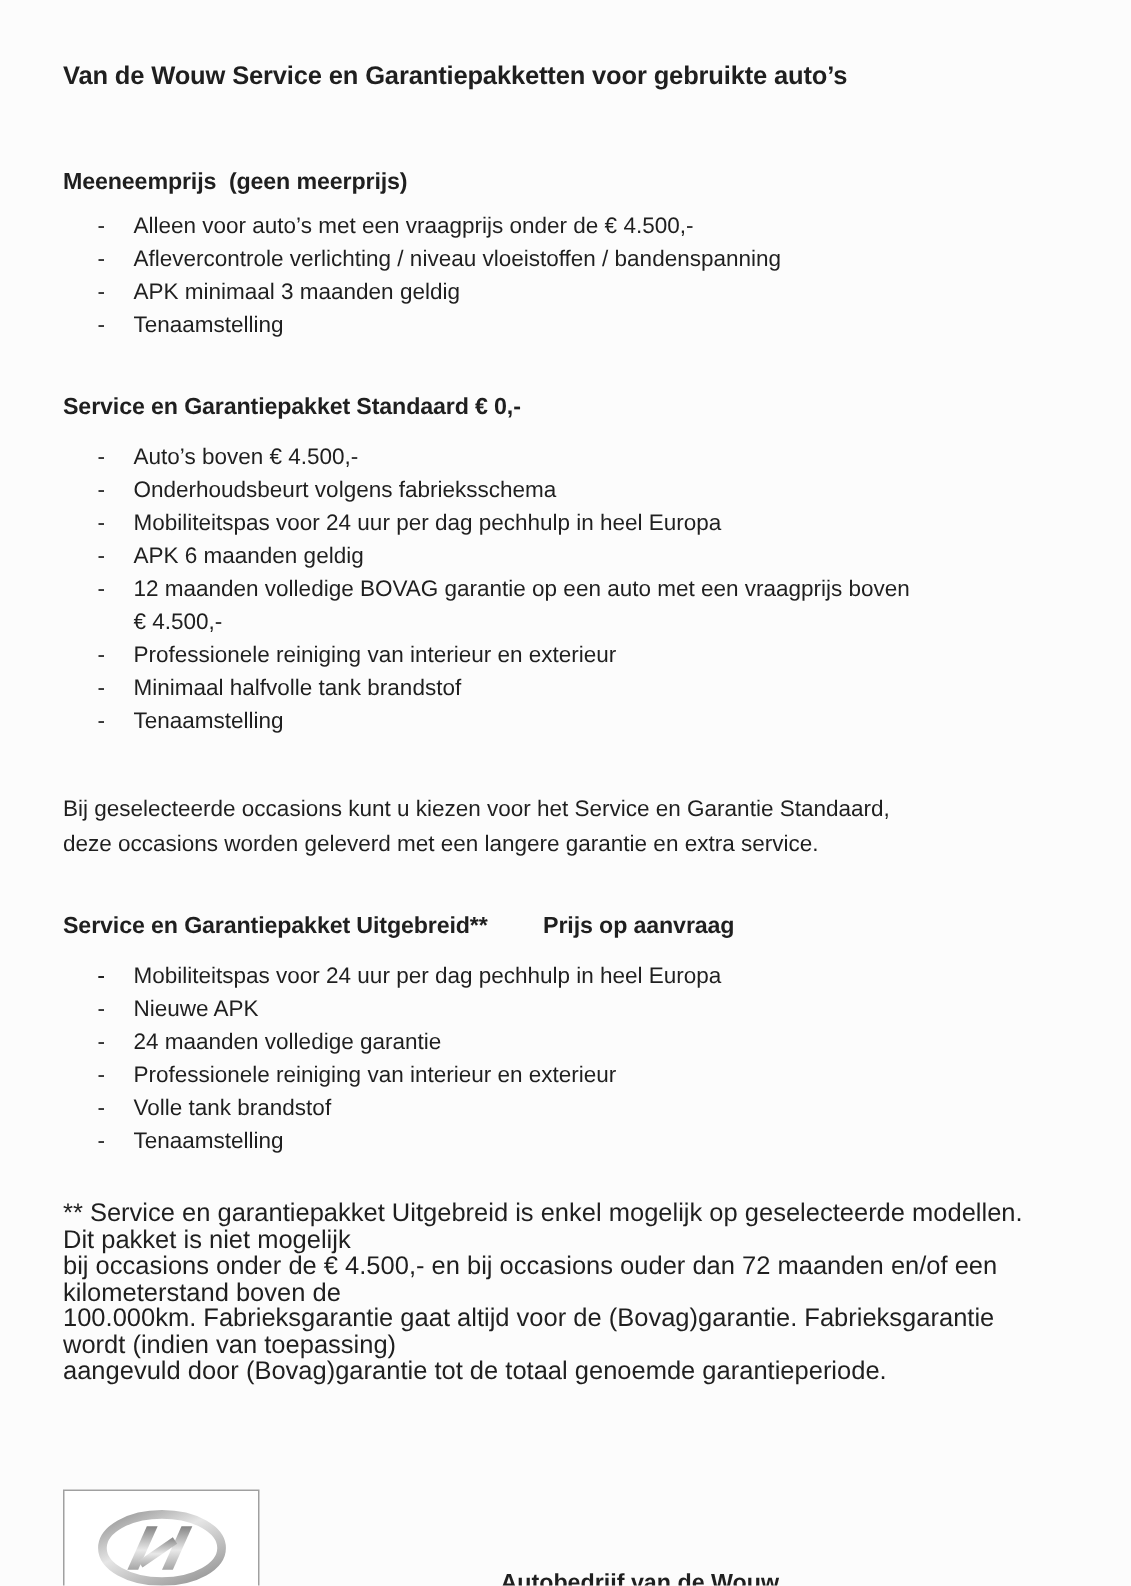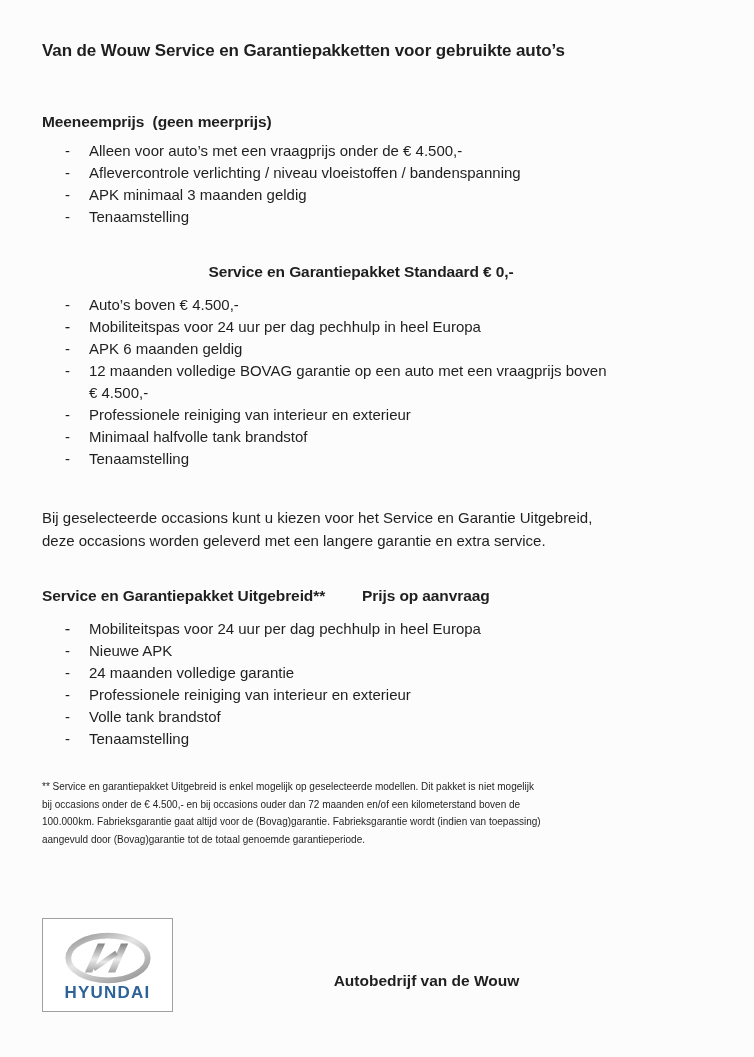--- a/index.html
+++ b/index.html
@@ -35,21 +35,21 @@
     font-weight: bold;
     line-height: 20px;
     margin: 0;
     white-space: pre-wrap;
     letter-spacing: -0.1px;
   }
   .heading-row { display: flex; margin-top: 34px; }
   .heading-row .price-note { margin-left: 37px; }
 
   .sec-1 .section-heading { margin-top: 51px; }
-  .sec-2 .section-heading { margin-top: 34px; text-align: center; }
+  .sec-2 .section-heading { margin-top: 34px; }
 
   .list { margin-top: 8px; }
   .sec-2 .list, .sec-3 .list { margin-top: 12px; }
   .li {
     position: relative;
     padding-left: 47px;
     font-size: 15px;
     line-height: 22px;
     white-space: pre-line;
   }
@@ -62,21 +62,21 @@
   .paragraph {
     margin-top: 36px;
     font-size: 15px;
     line-height: 23px;
     white-space: pre-line;
   }
 
   .footnote {
     margin-top: 28px;
     margin-right: -22px;
-    font-size: 10px;
+    font-size: 17px;
     line-height: 17.5px;
     white-space: pre-line;
     letter-spacing: 0px;
   }
 
   .footer {
     margin-top: 70px;
     display: flex;
     align-items: center;
     justify-content: space-between;
@@ -136,32 +136,32 @@
       <div class="li"><span class="dash">-</span><span>Aflevercontrole verlichting / niveau vloeistoffen / bandenspanning</span></div>
       <div class="li"><span class="dash">-</span><span>APK minimaal 3 maanden geldig</span></div>
       <div class="li"><span class="dash">-</span><span>Tenaamstelling</span></div>
     </div>
   </section>
 
   <section class="sec-2">
     <h2 class="section-heading">Service en Garantiepakket Standaard € 0,-</h2>
     <div class="list">
       <div class="li"><span class="dash">-</span><span>Auto’s boven € 4.500,-</span></div>
-      <div class="li"><span class="dash">-</span></div>
+      <div class="li"><span class="dash">-</span><span>Onderhoudsbeurt volgens fabrieksschema</span></div>
       <div class="li"><span class="dash">-</span><span>Mobiliteitspas voor 24 uur per dag pechhulp in heel Europa</span></div>
       <div class="li"><span class="dash">-</span><span>APK 6 maanden geldig</span></div>
       <div class="li"><span class="dash">-</span><span>12 maanden volledige BOVAG garantie op een auto met een vraagprijs boven
 € 4.500,-</span></div>
       <div class="li"><span class="dash">-</span><span>Professionele reiniging van interieur en exterieur</span></div>
       <div class="li"><span class="dash">-</span><span>Minimaal halfvolle tank brandstof</span></div>
       <div class="li"><span class="dash">-</span><span>Tenaamstelling</span></div>
     </div>
   </section>
 
-  <div class="paragraph">Bij geselecteerde occasions kunt u kiezen voor het Service en Garantie Uitgebreid,
+  <div class="paragraph">Bij geselecteerde occasions kunt u kiezen voor het Service en Garantie Standaard,
 deze occasions worden geleverd met een langere garantie en extra service.</div>
 
   <section class="sec-3">
     <div class="heading-row">
       <h2 class="section-heading">Service en Garantiepakket Uitgebreid**</h2>
       <h2 class="section-heading price-note">Prijs op aanvraag</h2>
     </div>
     <div class="list">
       <div class="li"><span class="dash">-</span></div>
       <div class="li"><span class="dash">-</span><span>Mobiliteitspas voor 24 uur per dag pechhulp in heel Europa</span></div>

